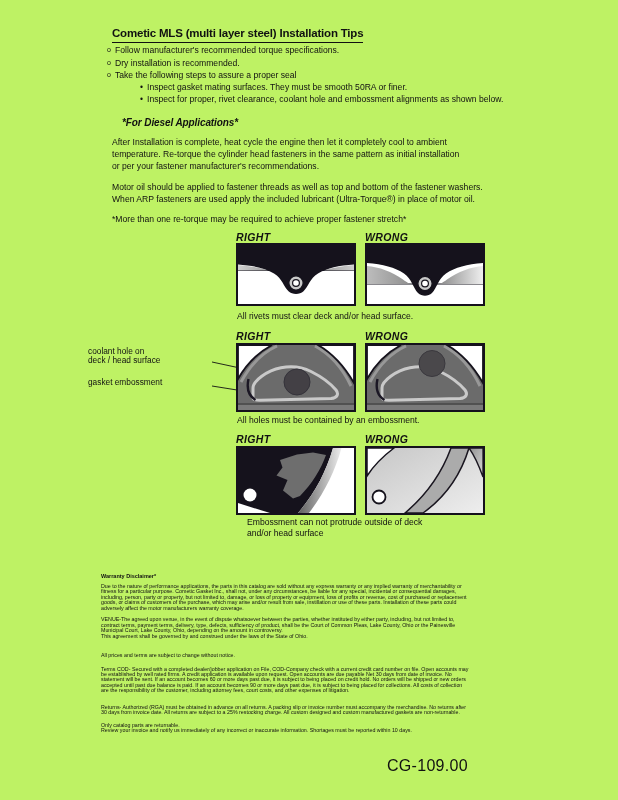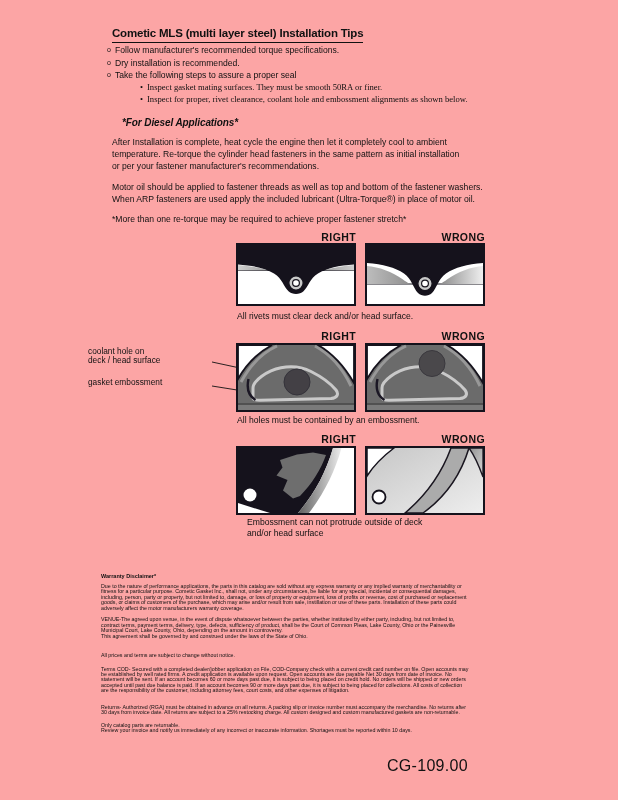--- a/index.html
+++ b/index.html
@@ -1,28 +1,28 @@
 <!DOCTYPE html>
 <html><head>
 <meta charset="utf-8">
 <style>
   html,body{margin:0;padding:0;background:#fff;}
-  .page{position:relative;width:618px;height:800px;background:#fca5a5;overflow:hidden;
+  .page{position:relative;width:618px;height:800px;background:#bef264;overflow:hidden;
         font-family:"Liberation Sans",sans-serif;color:#111;}
   .abs{position:absolute;}
   .title{left:112px;top:27px;font-size:11.5px;font-weight:bold;letter-spacing:-0.2px;
          border-bottom:1.3px solid #111;padding-bottom:2.5px;white-space:nowrap;}
   .tips{left:107px;top:44px;font-size:8.6px;line-height:11.7px;white-space:nowrap;}
   .b-line .marker{display:inline-block;width:8px;font-size:7px;vertical-align:1px;}
-  .sb-line{padding-left:33px;font-family:Liberation Serif, serif;}
+  .sb-line{padding-left:33px;}
   .sb-line .marker{display:inline-block;width:7px;font-size:8.6px;}
   .diesel{left:112px;top:117px;width:414px;font-size:8.6px;line-height:12.2px;}
   .diesel h3{margin:0 0 7px 10px;font-size:10px;line-height:12px;letter-spacing:-0.1px;font-style:italic;}
   .diesel p{margin:0 0 8px 0;white-space:pre-line;}
-  .dlabel{width:120px;text-align:right;font-size:10.5px;font-weight:bold;letter-spacing:0.4px;}
+  .dlabel{width:120px;text-align:left;font-size:10.5px;font-weight:bold;letter-spacing:0.4px;font-style:italic;}
   .caption{font-size:8.6px;white-space:pre-line;line-height:10.5px;}
   .ann{left:88px;width:123px;text-align:left;font-size:8.3px;line-height:9.3px;white-space:pre-line;}
   .legal{left:101px;top:573px;width:418px;font-size:5.3px;line-height:5.45px;}
   .legal h4{margin:0 0 5px 0;font-size:5.5px;line-height:6px;}
   .legal p{margin:0;white-space:pre-line;}
   .legal p.m1{margin-bottom:6px;} .legal p.m2{margin-bottom:14px;}
   .legal p.m3{margin-bottom:8px;} .legal p.m4{margin-bottom:11px;}
   .legal p.m5{margin-bottom:7px;}
   .footer{left:387px;top:757px;font-size:16px;letter-spacing:0.3px;}
   svg{display:block;}

